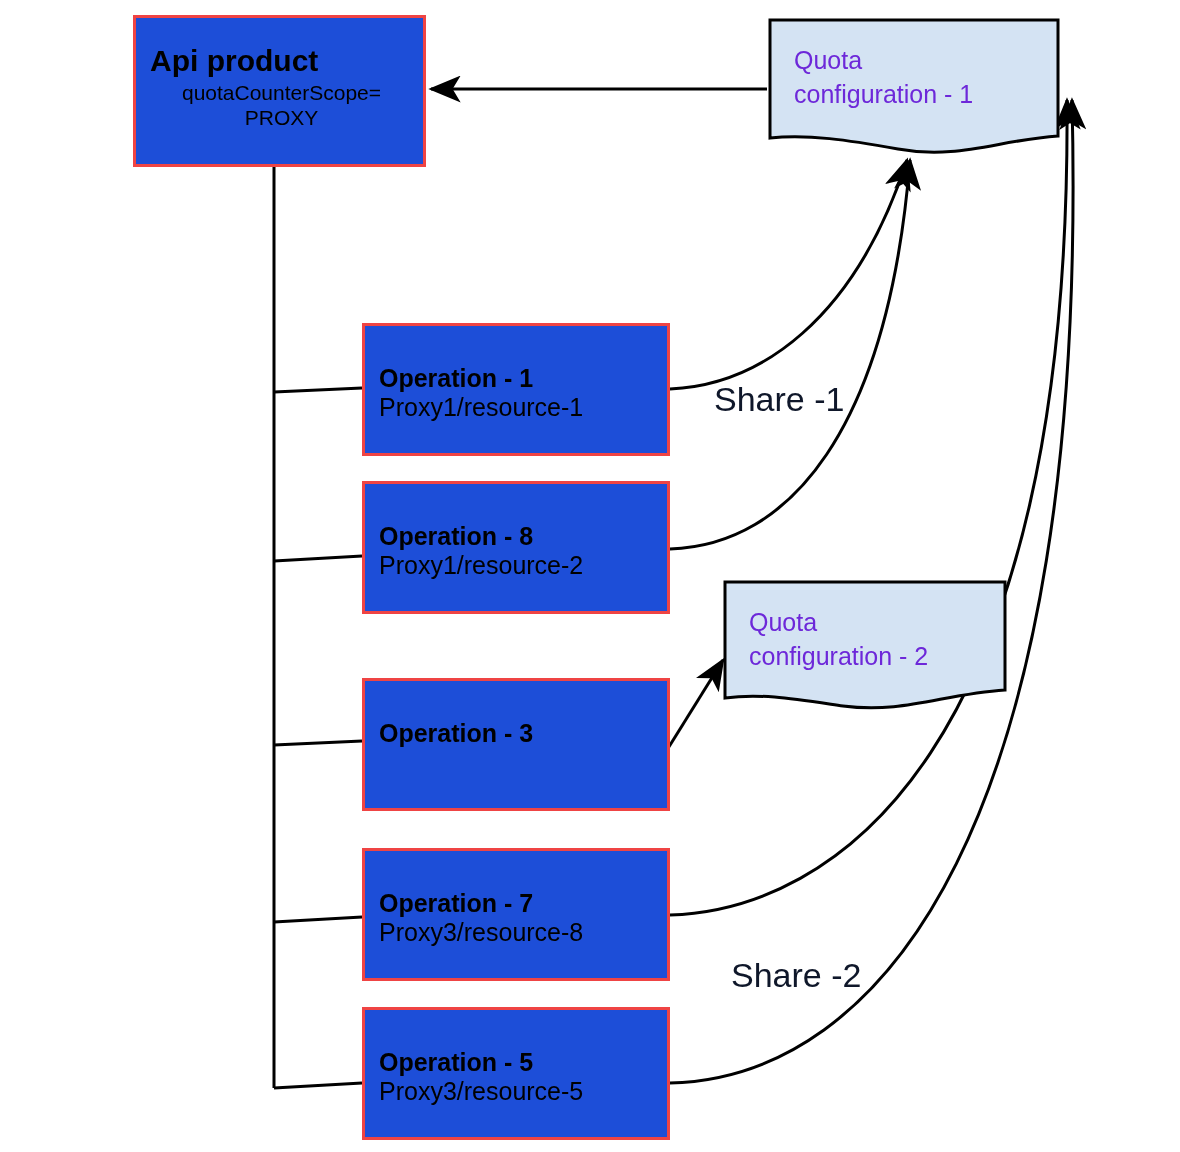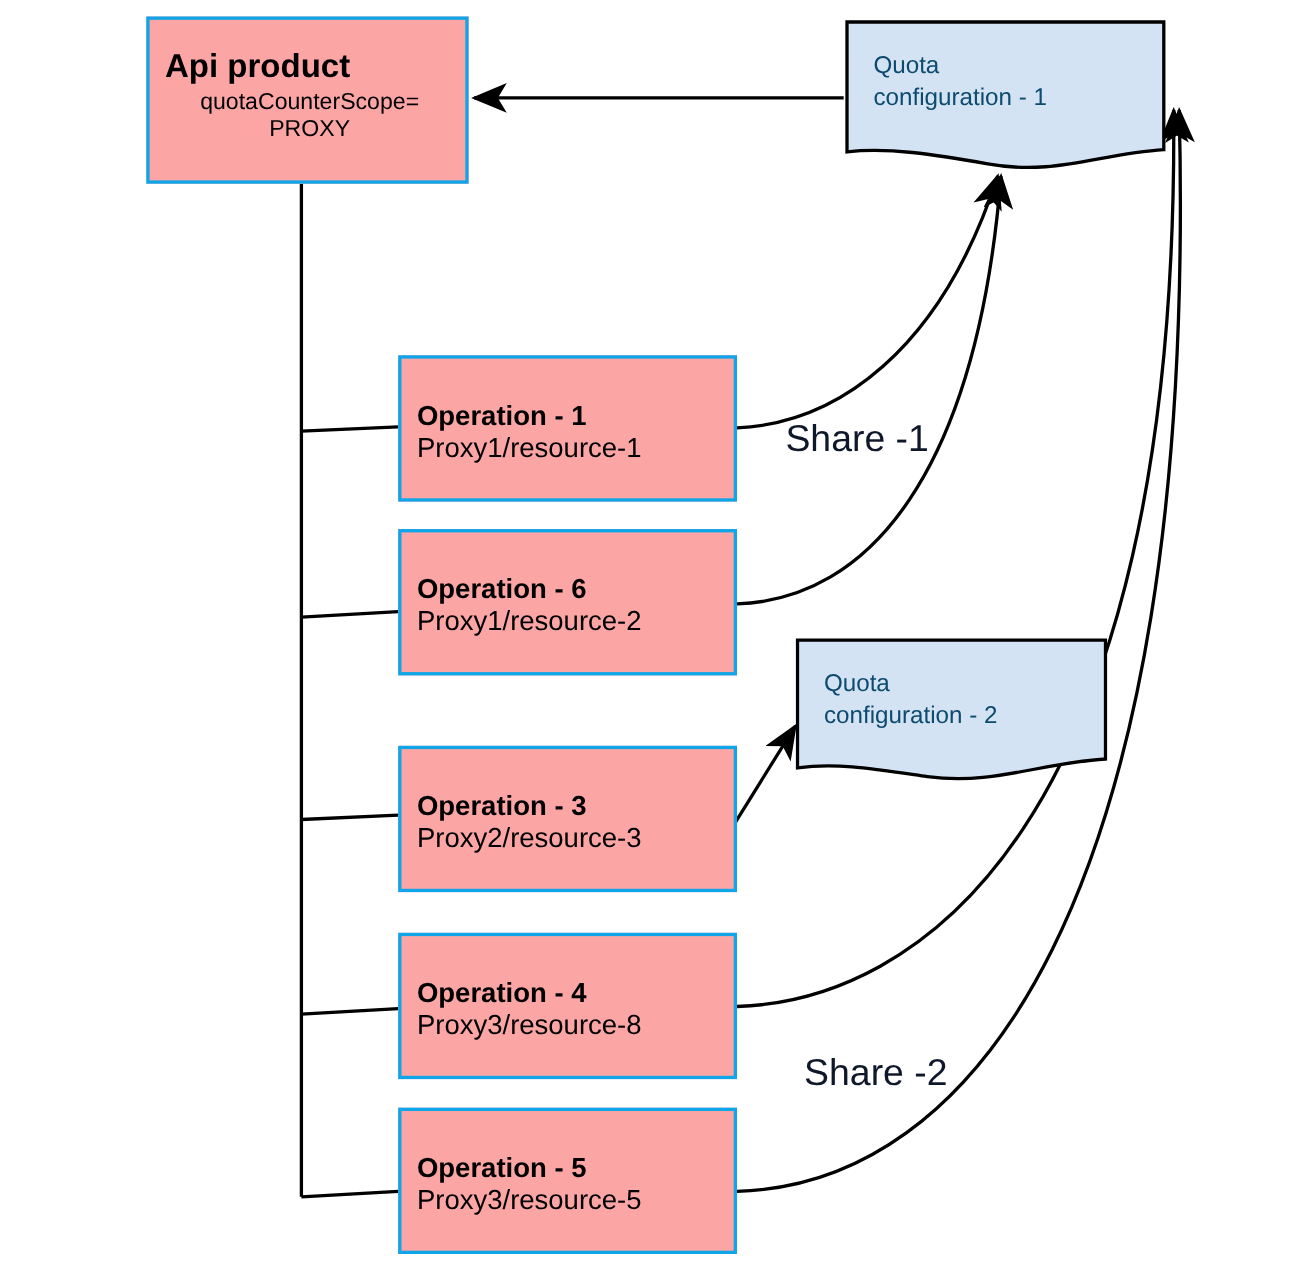--- a/index.html
+++ b/index.html
@@ -22,22 +22,22 @@
     position: absolute;
     left: 0;
     top: 0;
     width: 1180px;
     height: 1152px;
     pointer-events: none;
   }
   .node {
     position: absolute;
     box-sizing: border-box;
-    background: #fca5a5;
-    border: 3px solid #0ea5e9;
+    background: #1d4ed8;
+    border: 3px solid #ef4444;
     color: #000000;
   }
   .node .inner {
     position: absolute;
     left: 14px;
     right: 10px;
   }
   .node-title {
     font-weight: bold;
     font-size: 25px;
@@ -75,23 +75,23 @@
   #op-5 { top: 1007px; }
   
   .doc {
     position: absolute;
   }
   .doc svg { display: block; }
   .doc .doc-text {
     position: absolute;
     left: 26px;
     top: 26px;
-    font-size: 22px;
+    font-size: 25px;
     line-height: 1.34;
-    color: #0c4a6e;
+    color: #6d28d9;
     width: 240px;
   }
   #quota-1 { left: 768px; top: 18px; }
   #quota-2 { left: 723px; top: 580px; }
   .edge-label {
     position: absolute;
     font-size: 34px;
     color: #0f172a;
     white-space: nowrap;
   }
@@ -140,35 +140,34 @@
 
   <div class="node op" id="op-1">
     <div class="inner">
       <div class="node-title">Operation - 1</div>
       <div class="node-sub">Proxy1/resource-1</div>
     </div>
   </div>
 
   <div class="node op" id="op-2">
     <div class="inner">
-      <div class="node-title">Operation - 6</div>
+      <div class="node-title">Operation - 8</div>
       <div class="node-sub">Proxy1/resource-2</div>
     </div>
   </div>
 
   <div class="node op" id="op-3">
     <div class="inner">
       <div class="node-title">Operation - 3</div>
-      <div class="node-sub">Proxy2/resource-3</div>
     </div>
   </div>
 
   <div class="node op" id="op-4">
     <div class="inner">
-      <div class="node-title">Operation - 4</div>
+      <div class="node-title">Operation - 7</div>
       <div class="node-sub">Proxy3/resource-8</div>
     </div>
   </div>
 
   <div class="node op" id="op-5">
     <div class="inner">
       <div class="node-title">Operation - 5</div>
       <div class="node-sub">Proxy3/resource-5</div>
     </div>
   </div>

